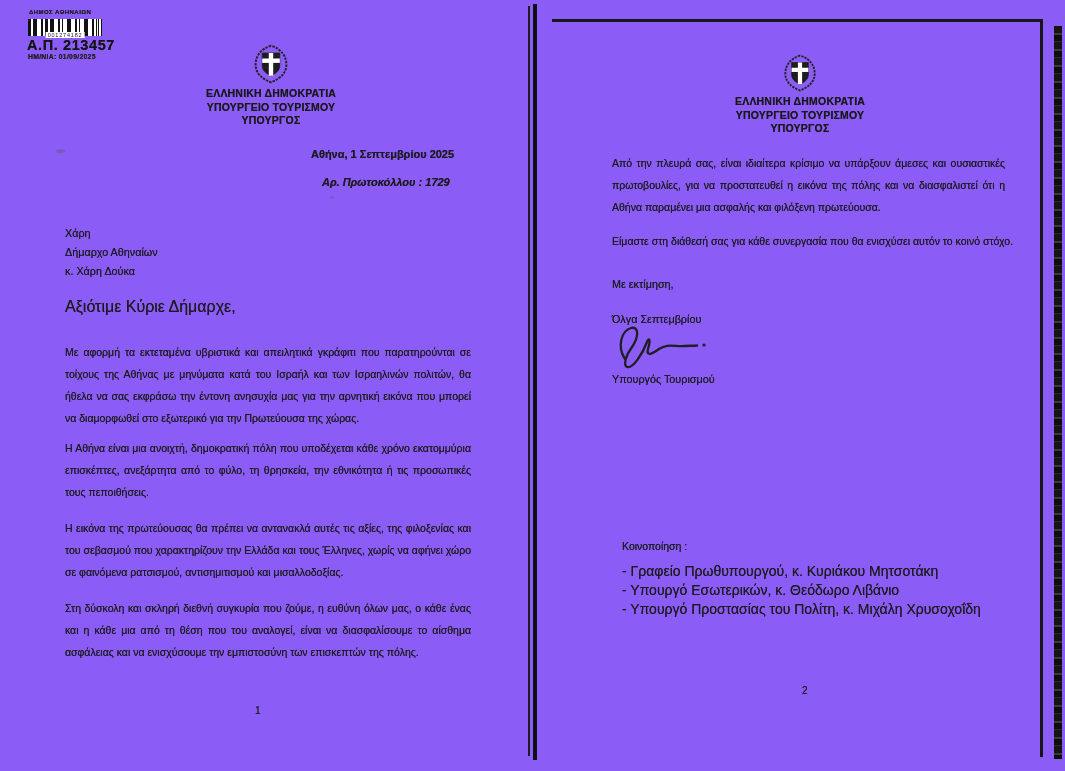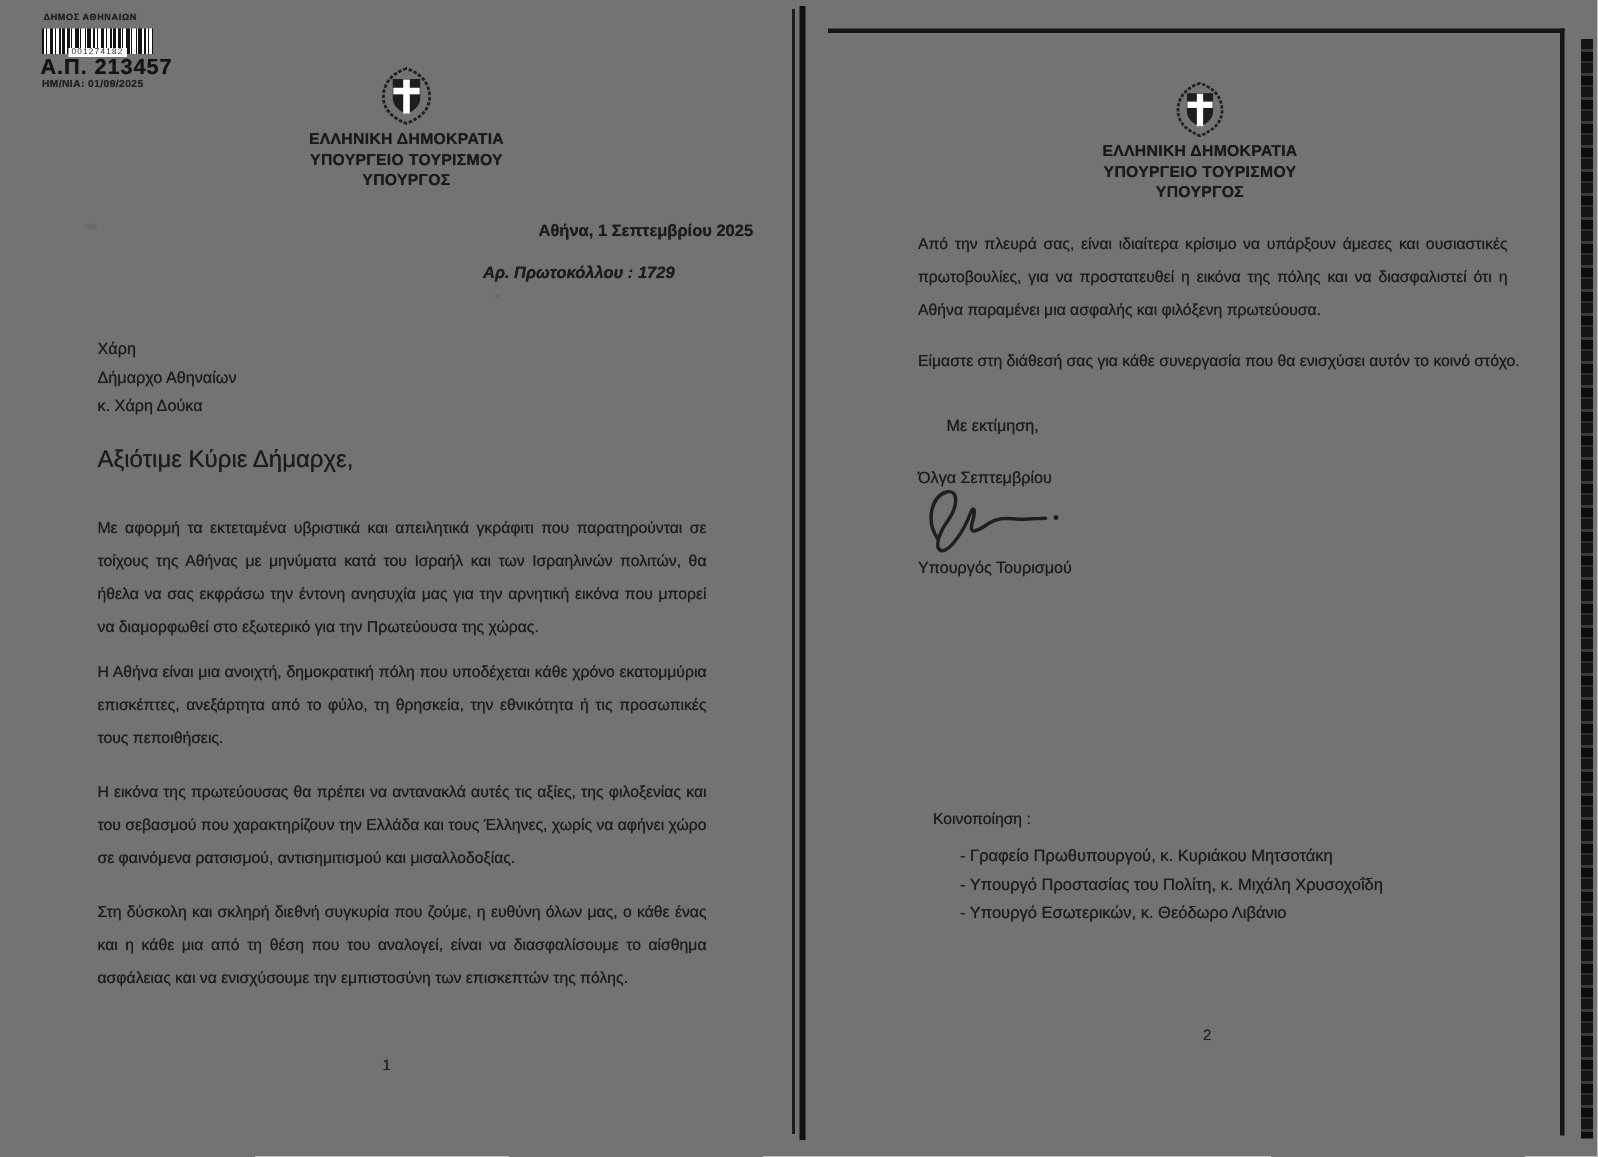--- a/index.html
+++ b/index.html
@@ -1,17 +1,17 @@
 <!DOCTYPE html>
 <html><head>
 <meta charset="utf-8">
 <style>
   html,body{margin:0;padding:0;background:#ffffff;}
   .canvas{
-    position:relative;width:1065px;height:771px;background:#737373;overflow:hidden;
+    position:relative;width:1065px;height:771px;background:#8b5cf6;overflow:hidden;
     font-family:"Liberation Sans",sans-serif;color:#1c1c1e;
   }
   .doc-text{text-shadow:0 0 .45px rgba(25,25,28,.8);}
   .abs{position:absolute;}
 
   
   .stamp-muni{position:absolute;left:29px;top:9px;font-size:6px;font-weight:bold;letter-spacing:.45px;color:#222;}
   .barcode{
     position:absolute;left:28px;top:19px;width:74px;height:17px;
     background:repeating-linear-gradient(90deg,
@@ -34,21 +34,21 @@
   
   .para{
     position:absolute;left:65px;width:406px;font-size:10.5px;line-height:22px;
     text-align:justify;color:#1b1b1d;
   }
   .p2-para{left:612px;width:393px;}
   .oneline{white-space:nowrap;text-align:left;}
   .line{position:absolute;font-size:10.5px;line-height:16px;color:#1b1b1d;white-space:nowrap;}
   .bold{font-weight:bold;}
   .recipient{position:absolute;left:65px;top:224px;font-size:10.8px;line-height:19px;color:#1b1b1d;}
-  .cc-items{position:absolute;left:640px;top:562px;font-size:11px;line-height:19px;color:#1b1b1d;}
+  .cc-items{position:absolute;left:622px;top:562px;font-size:14px;line-height:19px;color:#1b1b1d;}
   .pagenum{position:absolute;font-size:10px;color:#222;}
 
   
   .gutter-thin{position:absolute;left:528px;top:6px;width:2px;height:750px;background:#1d1d1d;}
   .gutter-thick{position:absolute;left:533px;top:4px;width:4px;height:756px;background:#101010;}
   .p2-border-top{position:absolute;left:552px;top:19px;width:491px;height:3px;background:#161616;}
   .p2-border-right{position:absolute;left:1040px;top:19px;width:3px;height:738px;background:#161616;}
   .scan-edge{
     position:absolute;left:1054px;top:26px;width:8px;height:733px;
     background:repeating-linear-gradient(180deg,#151515 0 7px,#3a3a3a 7px 9px,#0d0d0d 9px 15px,#2c2c2c 15px 16px);
@@ -78,21 +78,21 @@
         <path d="M30 2 C15 7 9 17 9 28 C9 39 17 47 30 52 C43 47 51 39 51 28 C51 17 45 7 30 2 Z" fill="none" stroke="#202020" stroke-width="2.6" stroke-dasharray="3.2 1.6"></path>
         <path d="M18 12 h24 v17 c0 7 -5.5 11 -12 14 c-6.5 -3 -12 -7 -12 -14 Z" fill="#1d1d1f" stroke="#1d1d1f" stroke-width="1"></path>
         <rect x="27" y="12" width="6" height="31" fill="#ffffff"></rect>
         <rect x="18" y="19.5" width="24" height="6" fill="#ffffff"></rect>
       </svg>
       <div class="lh-line doc-text">ΕΛΛΗΝΙΚΗ ΔΗΜΟΚΡΑΤΙΑ</div>
       <div class="lh-line doc-text">ΥΠΟΥΡΓΕΙΟ ΤΟΥΡΙΣΜΟΥ</div>
       <div class="lh-line doc-text">ΥΠΟΥΡΓΟΣ</div>
     </div>
 
-    <div class="line bold doc-text" style="left:311px;top:146px;font-size:11px;margin-left:48px;">Αθήνα, 1 Σεπτεμβρίου 2025</div>
+    <div class="line bold doc-text" style="left:311px;top:146px;font-size:11px;">Αθήνα, 1 Σεπτεμβρίου 2025</div>
     <div class="line bold doc-text" style="left:322px;top:174px;font-size:11px;font-style:italic;">Αρ. Πρωτοκόλλου : 1729</div>
 
     <div class="recipient doc-text">
       <div>Χάρη</div>
       <div>Δήμαρχο Αθηναίων</div>
       <div>κ. Χάρη Δούκα</div>
     </div>
 
     <div class="line doc-text" style="left:65px;top:299px;font-size:16px;">Αξιότιμε Κύριε Δήμαρχε,</div>
 
@@ -123,35 +123,35 @@
         <rect x="18" y="19.5" width="24" height="6" fill="#ffffff"></rect>
       </svg>
       <div class="lh-line doc-text">ΕΛΛΗΝΙΚΗ ΔΗΜΟΚΡΑΤΙΑ</div>
       <div class="lh-line doc-text">ΥΠΟΥΡΓΕΙΟ ΤΟΥΡΙΣΜΟΥ</div>
       <div class="lh-line doc-text">ΥΠΟΥΡΓΟΣ</div>
     </div>
 
     <div class="para p2-para doc-text" style="top:152px;">Από την πλευρά σας, είναι ιδιαίτερα κρίσιμο να υπάρξουν άμεσες και ουσιαστικές πρωτοβουλίες, για να προστατευθεί η εικόνα της πόλης και να διασφαλιστεί ότι η Αθήνα παραμένει μια ασφαλής και φιλόξενη πρωτεύουσα.</div>
     <div class="para p2-para oneline doc-text" style="top:230px;">Είμαστε στη διάθεσή σας για κάθε συνεργασία που θα ενισχύσει αυτόν το κοινό στόχο.</div>
 
-    <div class="line doc-text" style="left:612px;top:276px;font-size:10.8px;margin-left:19px;">Με εκτίμηση,</div>
+    <div class="line doc-text" style="left:612px;top:276px;font-size:10.8px;">Με εκτίμηση,</div>
     <div class="line doc-text" style="left:612px;top:311px;font-size:10.8px;">Όλγα Σεπτεμβρίου</div>
 
     <div class="signature abs" style="left:613px;top:323px;">
       <svg width="96" height="48" viewBox="0 0 96 48">
         <path d="M12 36 C4 24 8 8 18 5 C26 3 26 14 19 24 C13 32 10 42 14 44 C20 46 30 30 34 19 C36 14 38 16 35 26 C33 34 39 31 46 26 C55 20 62 24 72 23 C77 22.5 80 23 84 22.5" fill="none" stroke="#1f1f22" stroke-width="2.3" stroke-linecap="round"></path>
         <circle cx="91" cy="22" r="1.6" fill="#1f1f22"></circle>
       </svg>
     </div>
 
     <div class="line doc-text" style="left:612px;top:371px;font-size:10.8px;">Υπουργός Τουρισμού</div>
 
     <div class="line doc-text" style="left:622px;top:538px;font-size:10.5px;">Κοινοποίηση :</div>
     <div class="cc-items doc-text">
       <div>- Γραφείο Πρωθυπουργού, κ. Κυριάκου Μητσοτάκη</div>
+      <div>- Υπουργό Εσωτερικών, κ. Θεόδωρο Λιβάνιο</div>
       <div>- Υπουργό Προστασίας του Πολίτη, κ. Μιχάλη Χρυσοχοΐδη</div>
-      <div>- Υπουργό Εσωτερικών, κ. Θεόδωρο Λιβάνιο</div>
     </div>
 
     <div class="pagenum doc-text" style="left:802px;top:685px;">2</div>
   </div>
 
 </div>
 
 </body></html>

